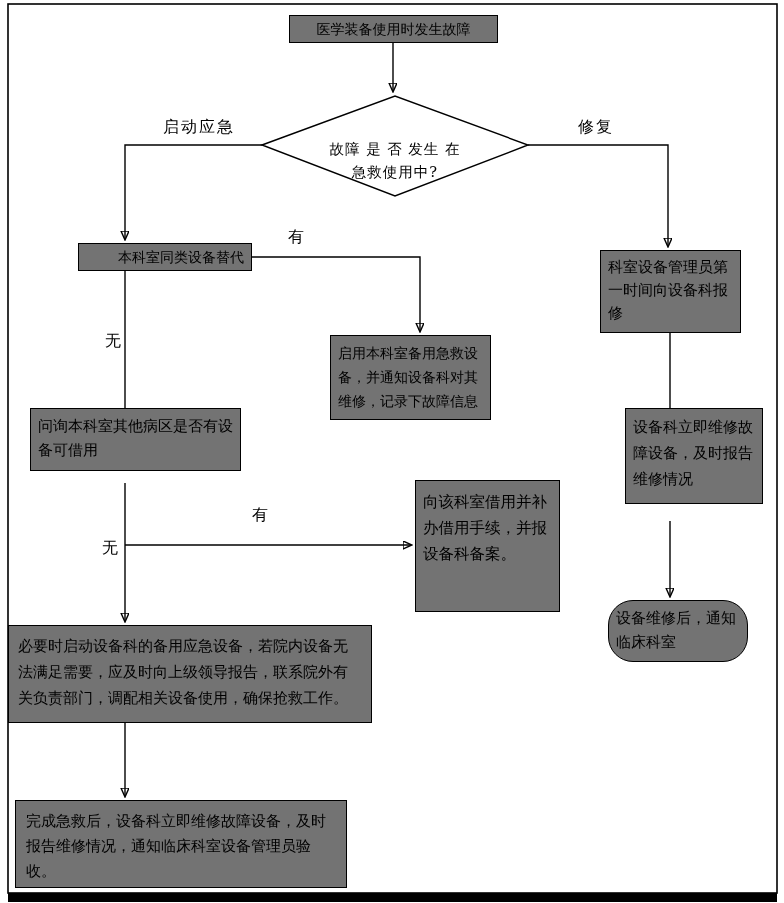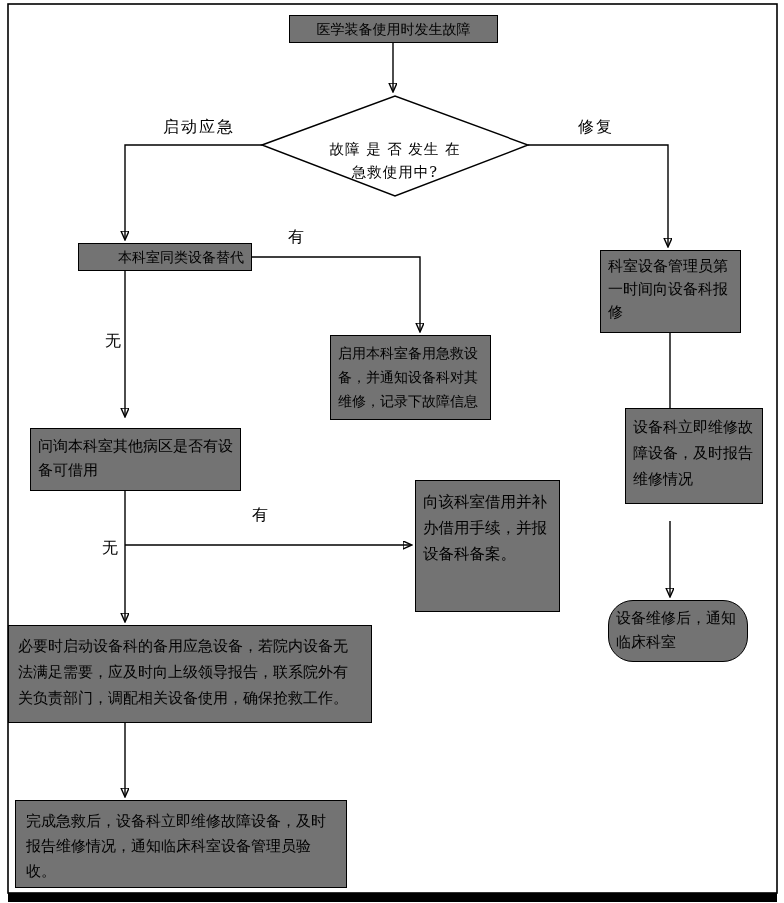--- a/index.html
+++ b/index.html
@@ -104,25 +104,25 @@
     <path d="M125,723 V796" marker-end="url(#arrow)"></path>
   </svg>
 
   <div class="node center1" style="left:289px; top:15px; width:209px; height:28px;">医学装备使用时发生故障</div>
 
   <div class="diamond-text" style="left:295px; top:138px; width:200px; height:50px;">故障 是 否 发生 在
 急救使用中?</div>
 
   <div class="node center1" style="left:78px; top:243px; width:174px; height:28px;padding-left:32px;">本科室同类设备替代</div>
 
-  <div class="node para" style="left:600px; top:250px; width:141px; height:83px; font-size:15px; line-height:23px;font-family:Liberation Mono, monospace;">科室设备管理员第一时间向设备科报修</div>
+  <div class="node para" style="left:600px; top:250px; width:141px; height:83px; font-size:15px; line-height:23px;">科室设备管理员第一时间向设备科报修</div>
 
   <div class="node para" style="left:330px; top:335px; width:161px; height:85px; font-size:14px; line-height:24px;">启用本科室备用急救设备，并通知设备科对其维修，记录下故障信息</div>
 
-  <div class="node para" style="left:30px; top:428px; width:211px; height:63px; font-size:15px; line-height:24px;">问询本科室其他病区是否有设备可借用</div>
+  <div class="node para" style="left:30px; top:408px; width:211px; height:63px; font-size:15px; line-height:24px;">问询本科室其他病区是否有设备可借用</div>
 
   <div class="node para" style="left:608px; top:408px; width:138px; height:96px; font-size:15px; line-height:26px;margin-left:17px;">设备科立即维修故障设备，及时报告维修情况</div>
 
   <div class="node para" style="left:415px; top:480px; width:145px; height:132px; font-size:15.5px; line-height:26px; padding-top:8px;">向该科室借用并补办借用手续，并报设备科备案。</div>
 
   <div class="node para" style="left:608px; top:600px; width:140px; height:62px; font-size:15px; line-height:24px;border-radius:25px;">设备维修后，通知临床科室</div>
 
   <div class="node para" style="left:8px; top:625px; width:364px; height:98px; font-size:15px; line-height:26px; padding:7px 9px;">必要时启动设备科的备用应急设备，若院内设备无法满足需要，应及时向上级领导报告，联系院外有关负责部门，调配相关设备使用，确保抢救工作。</div>
 
   <div class="node para" style="left:15px; top:800px; width:332px; height:88px; font-size:15px; line-height:25px; padding:8px 10px;">完成急救后，设备科立即维修故障设备，及时报告维修情况，通知临床科室设备管理员验收。</div>

